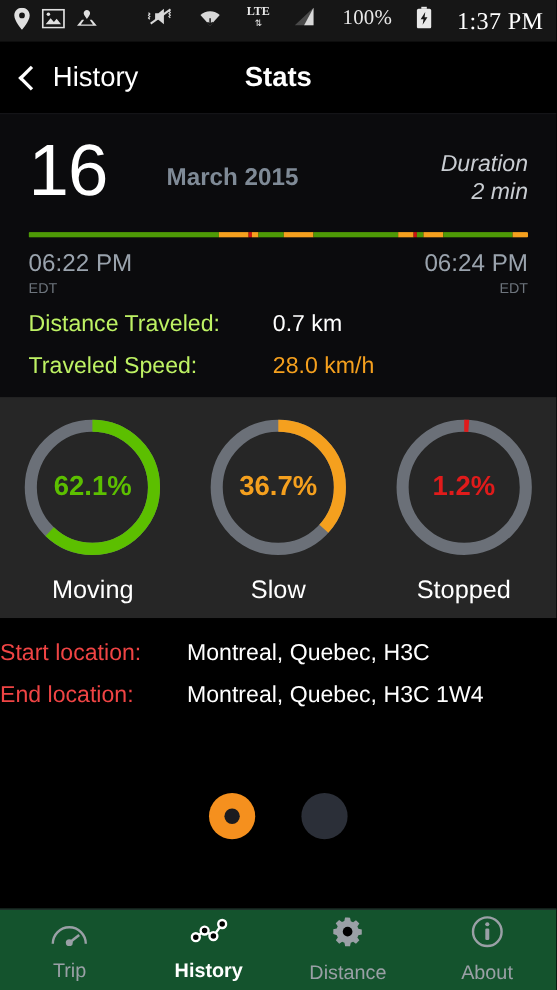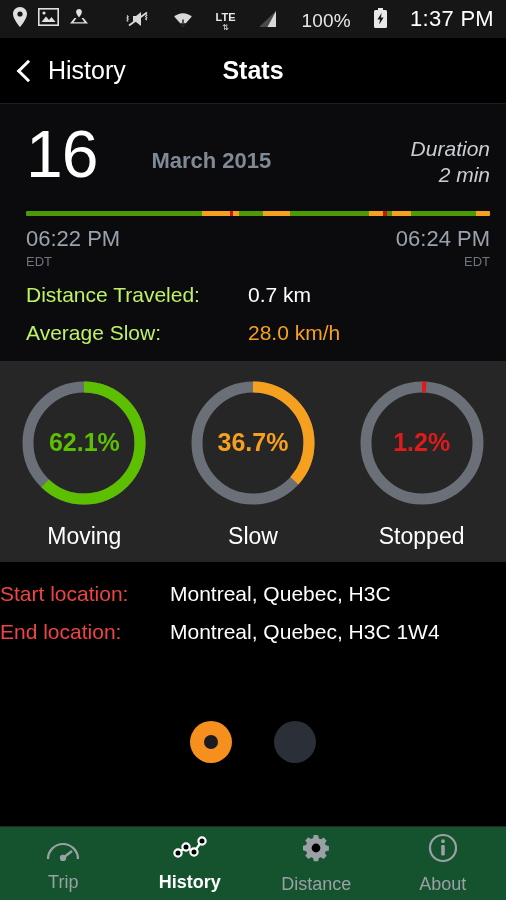--- a/index.html
+++ b/index.html
@@ -11,42 +11,42 @@
     overflow:hidden;
   }
   #app { position:relative; width:506px; height:900px; display:flex; flex-direction:column; }
 
   
   .statusbar {
     height:38px; background:#161616; display:flex; align-items:center;
     padding:0 12px; flex:0 0 38px;
   }
   .sb-left { display:flex; align-items:center; gap:10px; }
-  .sb-right { margin-left:auto; display:flex; align-items:flex-end; gap:22px; }
+  .sb-right { margin-left:auto; display:flex; align-items:flex-start; gap:22px;font-family:Liberation Serif, serif; }
   .sb-icon { display:block; }
   .sb-text { font-size:19px; color:#e8e8e8; letter-spacing:0.2px; }
   .sb-clock { font-size:22px; color:#fff; letter-spacing:0.3px; }
   .lte-wrap { display:flex; flex-direction:column; align-items:center; line-height:1; }
   .lte-txt { font-size:11px; font-weight:bold; color:#e8e8e8; }
   .lte-arrows { font-size:8px; color:#e8e8e8; margin-top:1px; }
 
   
   .header {
     height:66px; flex:0 0 66px; background:#000; display:flex; align-items:center;
     position:relative; border-bottom:1px solid #1d1d22;
   }
   .back-area { display:flex; align-items:center; gap:12px; padding-left:16px; }
   .chev { width:16px; height:16px; border-left:3px solid #fff; border-bottom:3px solid #fff;
           transform:rotate(45deg); margin-left:4px; }
   .back-label { font-size:25px; color:#fff; }
   .page-title { position:absolute; left:0; right:0; text-align:center; font-size:25px;
                 font-weight:bold; color:#fff; pointer-events:none; }
 
   
-  .summary { background:#0b0b0d; padding:18px 16px 16px 26px; flex:0 0 auto; }
+  .summary { background:#0b0b0d; padding:18px 26px 16px 26px; flex:0 0 auto; }
   .row1 { display:flex; align-items:flex-start; }
   .day { font-size:66px; line-height:0.98; color:#fff; font-weight:300; letter-spacing:-1px; }
   .monthyear { font-size:22px; font-weight:bold; color:#7f8a96; margin-left:54px; margin-top:26px; }
   .duration { margin-left:auto; text-align:right; margin-top:14px;font-style:italic; }
   .duration div { font-size:21px; color:#c9cdd2; line-height:1.25; }
 
   
   .timeline { margin-top:22px; height:5px; width:100%; display:flex; border-radius:1px; overflow:hidden; }
   .seg { height:100%; }
   .times { display:flex; margin-top:10px; }
@@ -206,21 +206,21 @@
         <span class="t-main">06:24 PM</span>
         <span class="t-sub">EDT</span>
       </div>
     </div>
 
     <div class="statline">
       <span class="lbl">Distance Traveled:</span>
       <span class="val val-white">0.7 km</span>
     </div>
     <div class="statline">
-      <span class="lbl">Average Slow:</span>
+      <span class="lbl">Traveled Speed:</span>
       <span class="val val-orange">28.0 km/h</span>
     </div>
   </div>
 
   <div class="gauges" id="gauges">
       <div class="gauge">
         <div class="ring">
           <svg width="136" height="136" viewBox="0 0 136 136">
             <circle cx="68" cy="68" r="56" fill="none" stroke="#6B7078" stroke-width="11"></circle>
             <circle cx="68" cy="68" r="56" fill="none" stroke="#5CBF00" stroke-width="11" stroke-dasharray="218.50405224247731 351.85837720205683"></circle>

